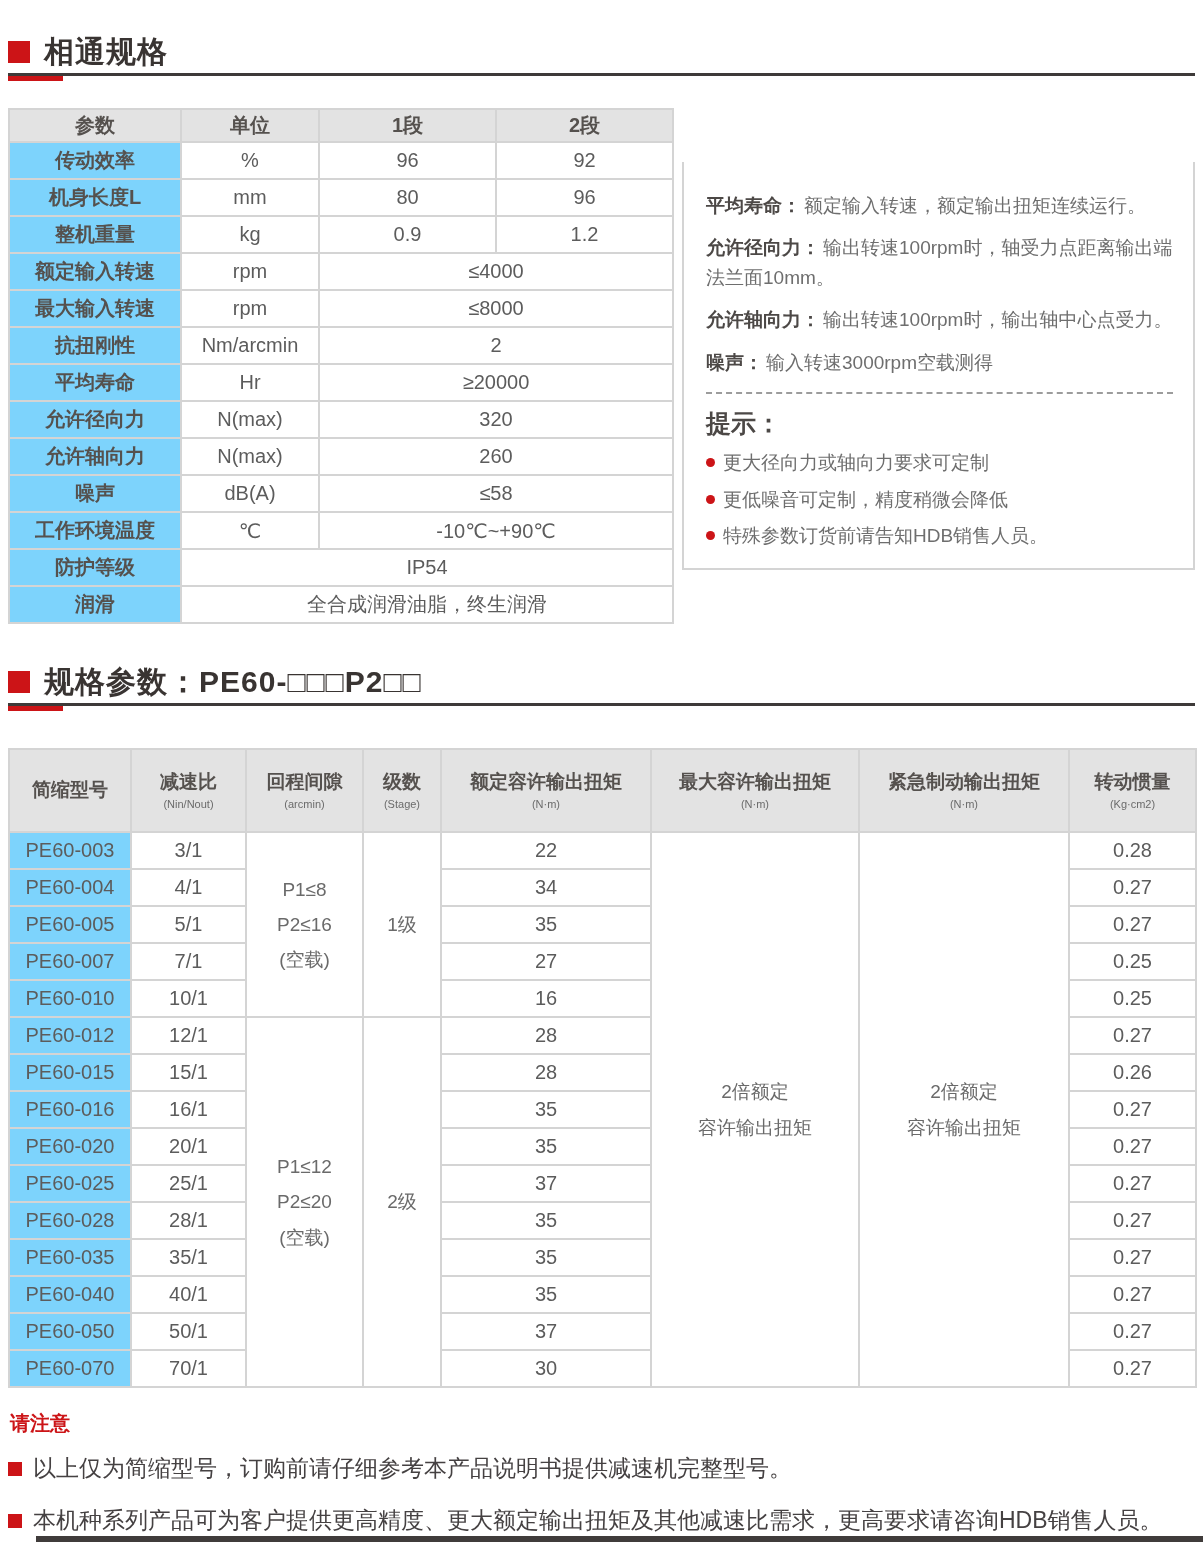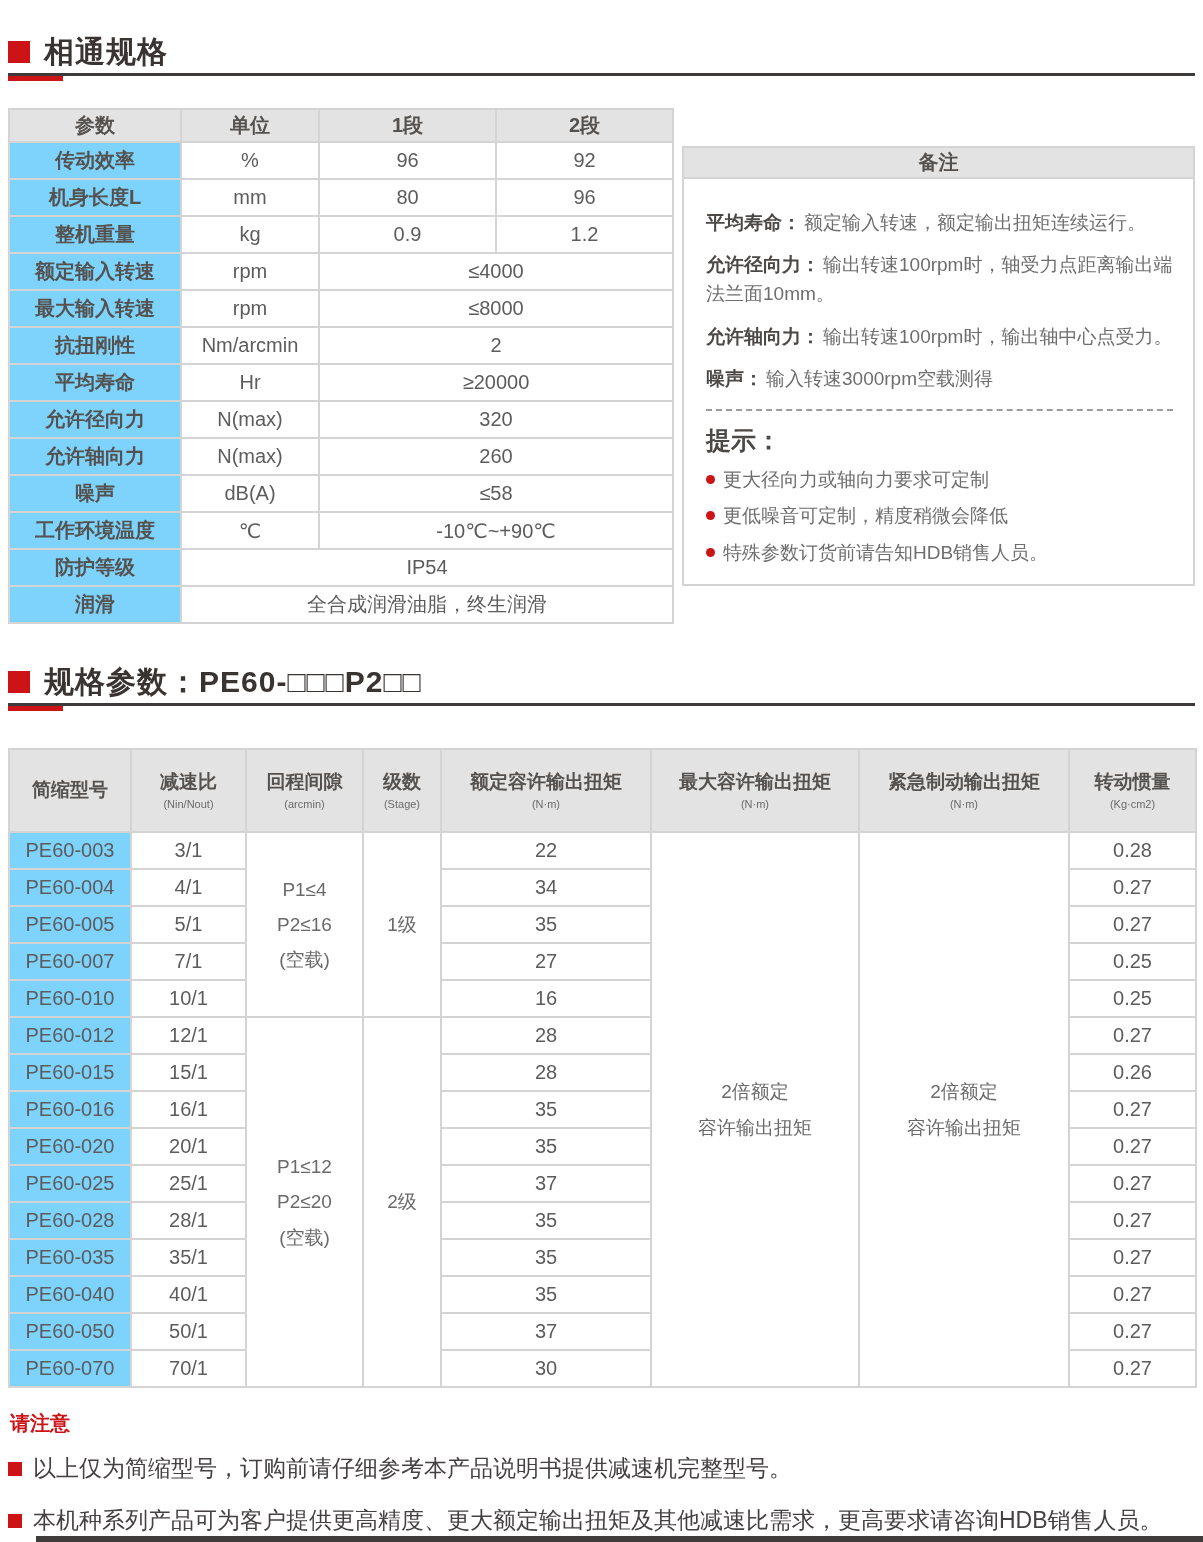--- a/index.html
+++ b/index.html
@@ -160,21 +160,20 @@
             <td colspan="3">IP54</td>
           </tr>
           <tr>
             <td class="param">润滑</td>
             <td colspan="3">全合成润滑油脂，终生润滑</td>
           </tr>
         </tbody>
     </table>
 
     <div class="remarks">
-      <div class="remarks-header">备注</div>
       <div class="remarks-body">
         <div id="remParas">
             <p><b>平均寿命：</b><span>额定输入转速，额定输出扭矩连续运行。</span></p>
             <p><b>允许径向力：</b><span>输出转速100rpm时，轴受力点距离输出端法兰面10mm。</span></p>
             <p><b>允许轴向力：</b><span>输出转速100rpm时，输出轴中心点受力。</span></p>
             <p><b>噪声：</b><span>输入转速3000rpm空载测得</span></p>
           </div>
         <div class="dashed"></div>
         <div class="tips-title">提示：</div>
         <ul class="tips" id="tipsList">
@@ -236,21 +235,21 @@
             <div class="h-main">转动惯量</div>
             <div class="h-sub">(Kg·cm2)</div>
           </th>
         </tr>
       </thead>
     <tbody>
         <tr>
           <td class="model">PE60-003</td>
           <td>3/1</td>
           <td class="multi" rowspan="5">
-            <div>P1≤4</div>
+            <div>P1≤8</div>
             <div>P2≤16</div>
             <div>(空载)</div>
           </td>
           <td class="multi" rowspan="5">1级</td>
           <td>22</td>
           <td class="multi" rowspan="15">
             <div>2倍额定</div>
             <div>容许输出扭矩</div>
           </td>
           <td class="multi" rowspan="15">

